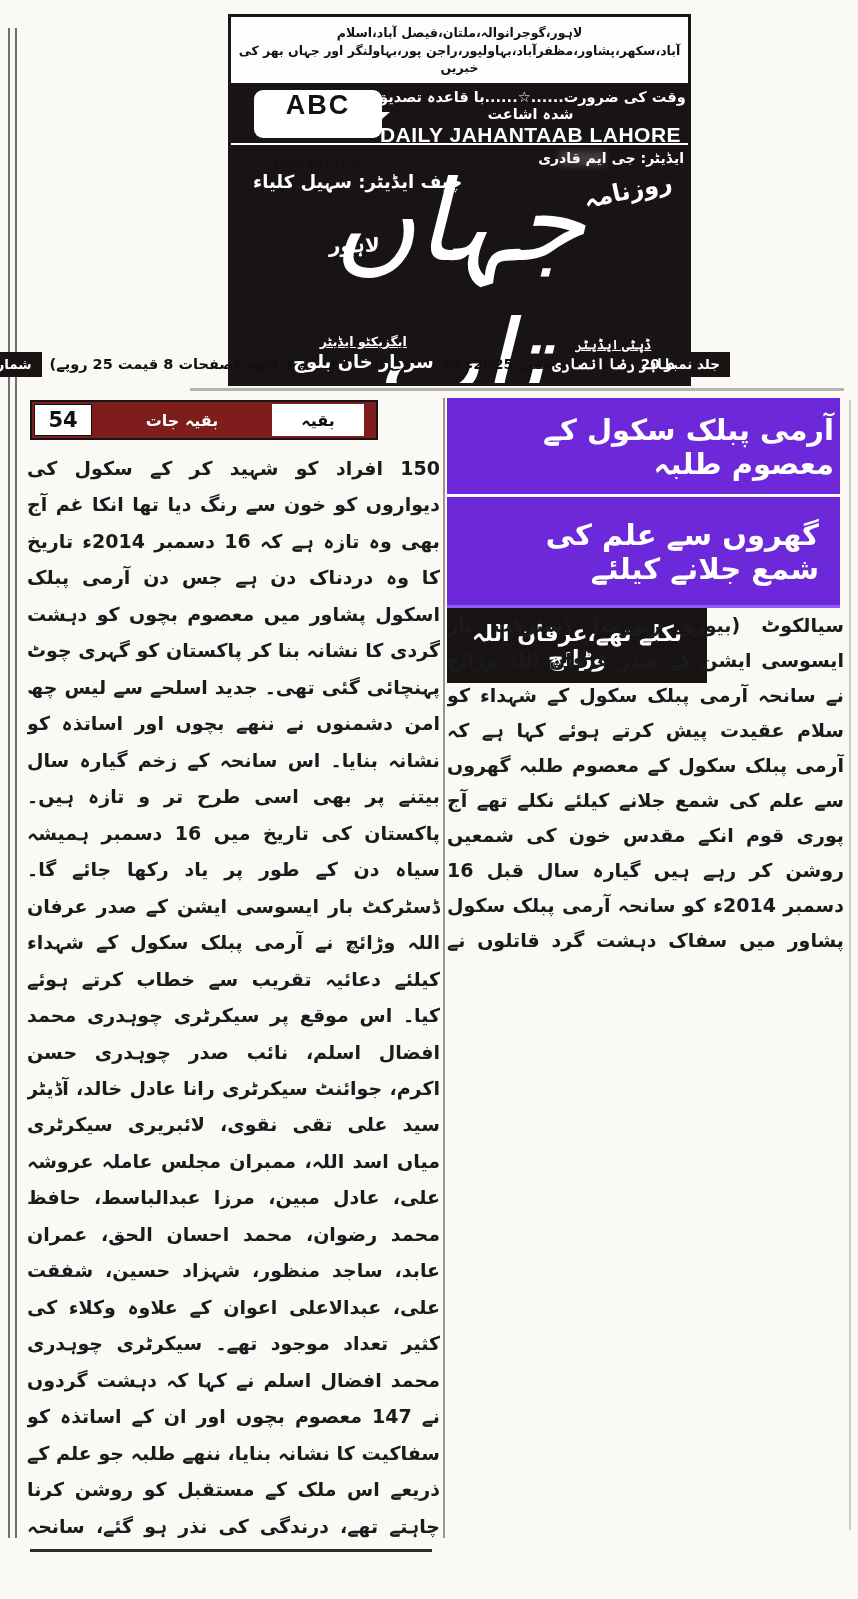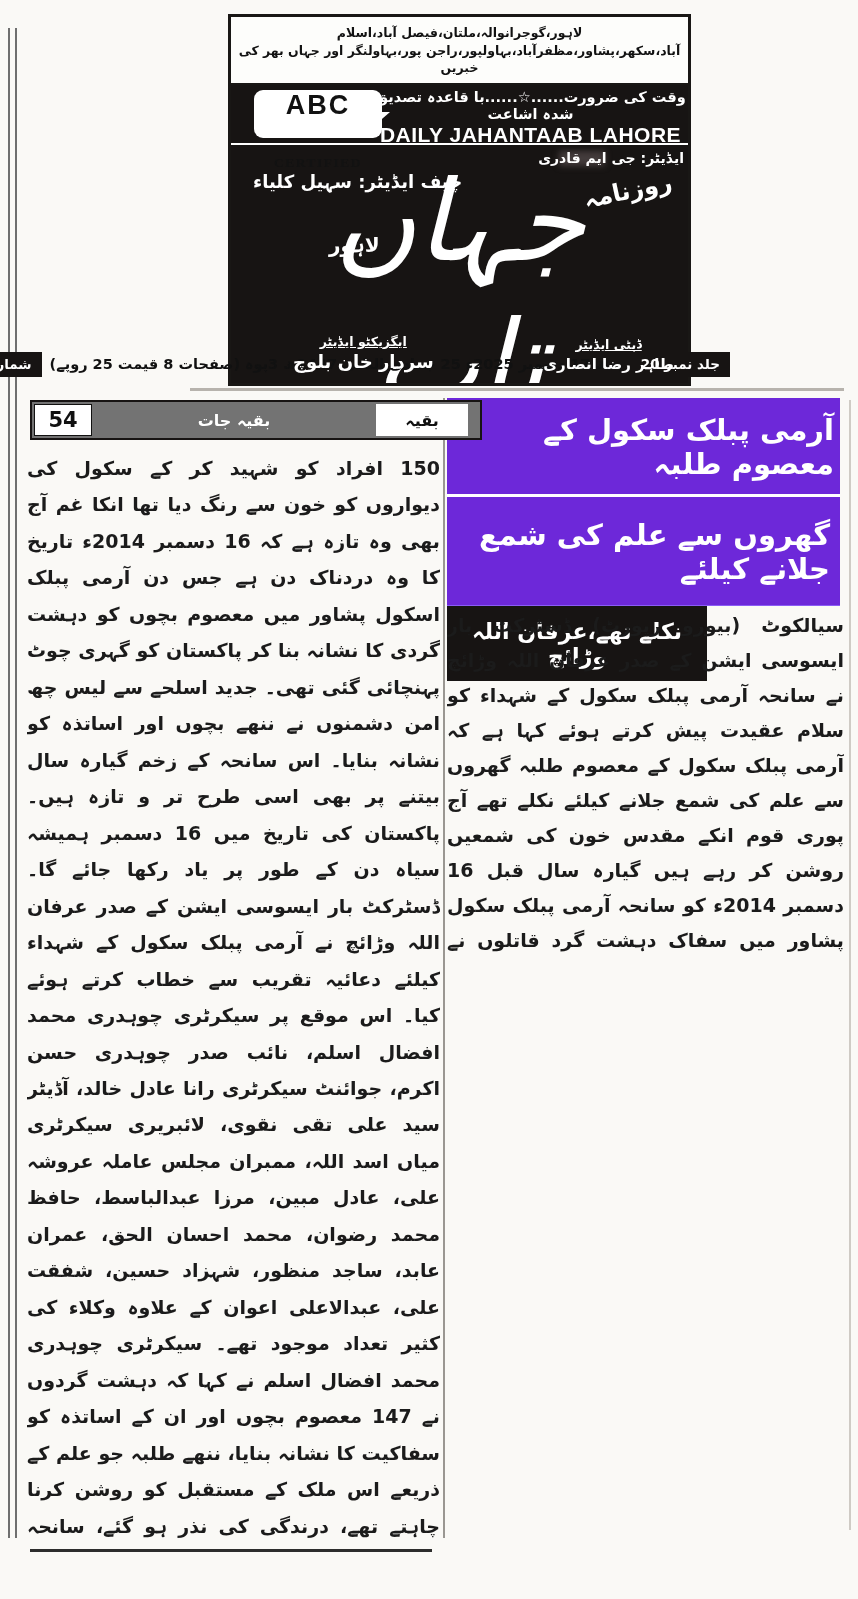--- a/index.html
+++ b/index.html
@@ -37,50 +37,50 @@
   .editor{position:absolute;right:4px;top:5px;font-size:14px;font-weight:700;direction:rtl;}
   .chief-editor{position:absolute;left:22px;top:26px;font-size:18px;font-weight:700;direction:rtl;}
   .roznama{position:absolute;right:16px;top:32px;font-size:24px;font-weight:700;
     transform:rotate(-12deg);direction:rtl;}
   .big-title{position:absolute;left:0;right:0;top:6px;text-align:center;direction:rtl;
     font-size:112px;font-weight:400;line-height:1.25;letter-spacing:-4px;
     font-style:italic;}
   .city{position:absolute;left:98px;top:88px;font-size:20px;font-weight:700;direction:rtl;z-index:2;}
   .ed-block{position:absolute;bottom:8px;text-align:center;direction:rtl;z-index:2;}
   .ed-exec{left:62px;}
-  .ed-dep{right:14px;}
+  .ed-dep{right:14px;font-family:Liberation Serif, serif;}
   .ed-lbl{font-size:12.5px;font-weight:700;text-decoration:underline;line-height:1.3;}
   .ed-nm-exec{font-size:18px;font-weight:700;line-height:1.35;}
   .ed-nm-dep{font-size:15px;font-weight:700;line-height:1.4;}
 
   
   .datestrip{position:absolute;left:190px;top:347px;width:540px;height:34px;
     display:flex;flex-direction:row-reverse;align-items:center;justify-content:space-between;direction:ltr;}
   .chip{background:#171413;color:#fff;font-size:13.5px;font-weight:700;
     padding:4px 10px 5px;direction:rtl;white-space:nowrap;}
   .date-text{color:#111;font-size:14.5px;font-weight:700;direction:rtl;white-space:nowrap;padding:0 8px;}
   .hrule-under-date{position:absolute;left:190px;right:14px;top:388px;border-top:3px solid #b7b3ad;}
 
   
   .headline-box{position:absolute;left:447px;top:398px;width:393px;}
   .hl-row{background:#6d28d9;color:#fff;direction:rtl;font-weight:700;}
   .hl1{font-size:29px;padding:15px 6px 13px;border-bottom:3px solid #fff;}
-  .hl2{font-size:29px;padding:21px 10px 19px;border-bottom:1px solid #8b5cf6;}
+  .hl2{font-size:29px;padding:21px 21px 19px;border-bottom:3px solid #8b5cf6;}
   .hl3-bar{width:252px;background:#171413;color:#fff;text-align:center;direction:rtl;
     font-weight:700;font-size:22px;padding:13px 4px 12px;}
 
   
   .body-text{position:absolute;direction:rtl;text-align:justify;text-align-last:right;
     color:#1b1b1b;font-weight:700;}
   .right-body{left:447px;top:608px;width:397px;height:352px;font-size:19px;line-height:1.84;overflow:hidden;}
   .left-body{left:27px;top:450px;width:413px;height:1098px;font-size:19px;line-height:1.92;overflow:hidden;}
 
   
-  .cont-bar{position:absolute;left:30px;top:400px;width:452px;height:40px;
-    background:#737373;border:2px solid #171413;display:flex;align-items:stretch;box-sizing:border-box;gap:32px;}
+  .cont-bar{position:absolute;left:30px;top:400px;width:348px;height:40px;
+    background:#7f1d1d;border:2px solid #171413;display:flex;align-items:stretch;box-sizing:border-box;gap:32px;}
   .num-box{background:#fff;color:#111;font-size:21px;font-weight:700;
     display:flex;align-items:center;justify-content:center;width:56px;margin:2px;border:1px solid #111;}
   .bar-title{flex:1;color:#fff;font-size:16px;font-weight:700;direction:rtl;
     display:flex;align-items:center;justify-content:center;}
   .baqia-box{background:#fff;color:#111;font-size:16px;font-weight:700;direction:rtl;
     display:flex;align-items:center;justify-content:center;width:92px;margin:2px 12px 2px 2px;}
 
   .bottom-rule{position:absolute;left:30px;top:1549px;width:402px;border-top:3px solid #2d2d2d;}
 </style>
 </head>

